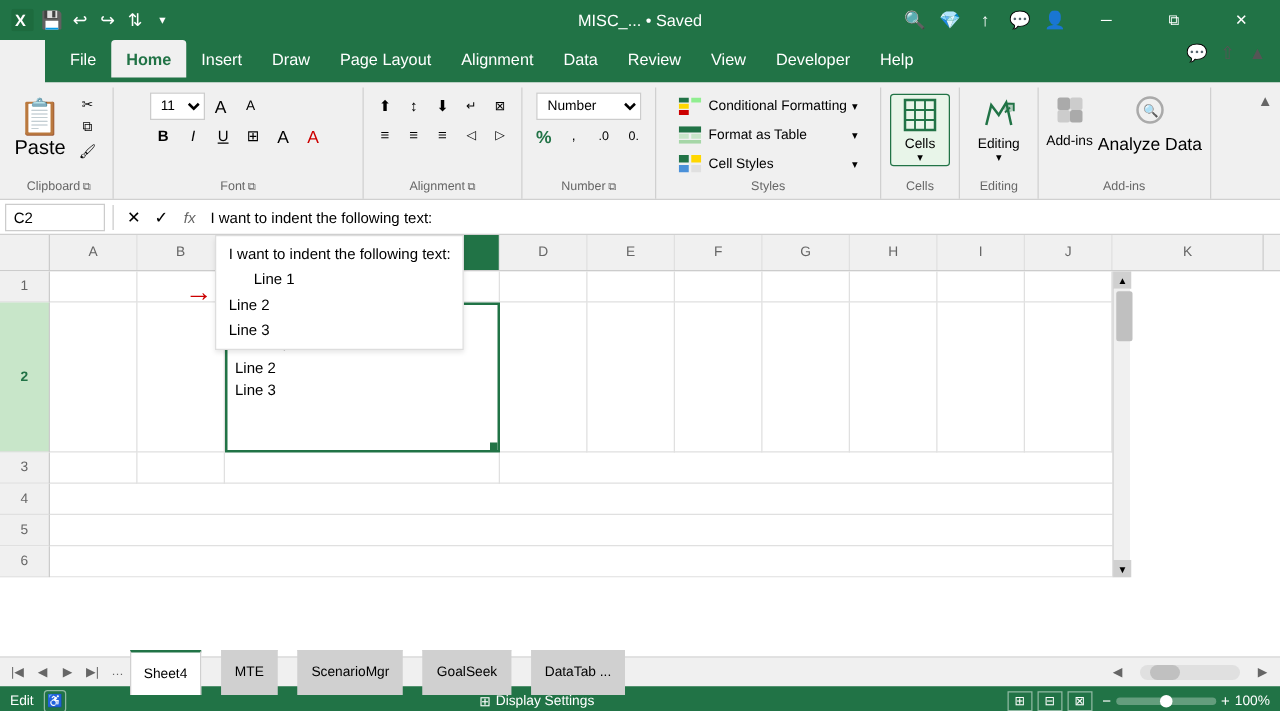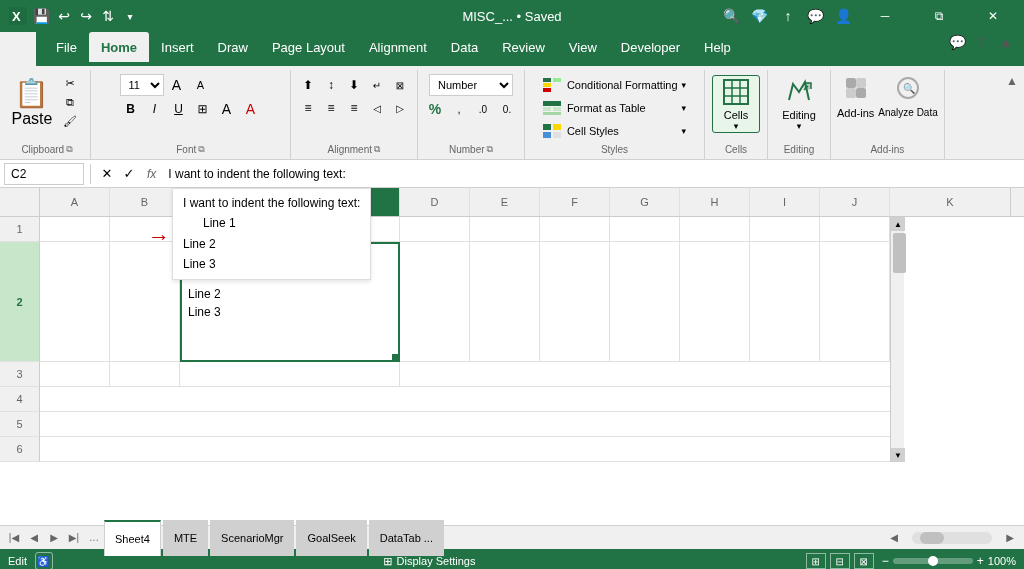--- a/index.html
+++ b/index.html
@@ -241,21 +241,21 @@
     .sheet-tab {
       padding: 2px 10px;
       border: 1px solid #d0d0d0;
       border-bottom: none;
       background: #d0d0d0;
       cursor: pointer;
       font-size: 11px;
       height: 36px;
       display: flex;
       align-items: center;
-      margin-right: 2px;
+      margin-right: 16px;
     }
     .sheet-tab.active { background: white; border-top: 2px solid #217346; font-weight: 500; }
     .sheet-tabs-scroll { display: flex; align-items: center; gap: 0; flex: 1; overflow: hidden; }
     .h-scrollbar { flex: 1; height: 12px; background: #e0e0e0; margin: 0 4px; border-radius: 6px; position: relative; }
     .h-scrollbar-thumb { position: absolute; left: 10%; width: 30%; height: 100%; background: #c0c0c0; border-radius: 6px; }
 
     .formula-bar-wrapper { position: relative; }
   </style>
 </head>
 <body>
@@ -500,21 +500,21 @@
         </div>
         <div style="font-size:11px;">Add-ins</div>
       </div>
       <div style="display:flex;flex-direction:column;align-items:center;gap:2px;cursor:pointer;">
         <div>
           <svg width="28" height="28" viewBox="0 0 28 28">
             <circle cx="14" cy="14" r="10" fill="none" stroke="#aaa" stroke-width="2"></circle>
             <text x="9" y="18" fill="#aaa" font-size="10">🔍</text>
           </svg>
         </div>
-        <div style="font-size:10px;text-align:center;">Analyze Data</div>
+        <div style="font-size:14px;text-align:center;">Analyze Data</div>
       </div>
     </div>
     <div class="ribbon-group-label">
       <span>Add-ins</span>
     </div>
   </div>
 
   <div style="margin-left:auto;display:flex;align-items:flex-start;padding:4px 2px;">
     <span style="font-size:12px;color:#666;">▲</span>
   </div>

